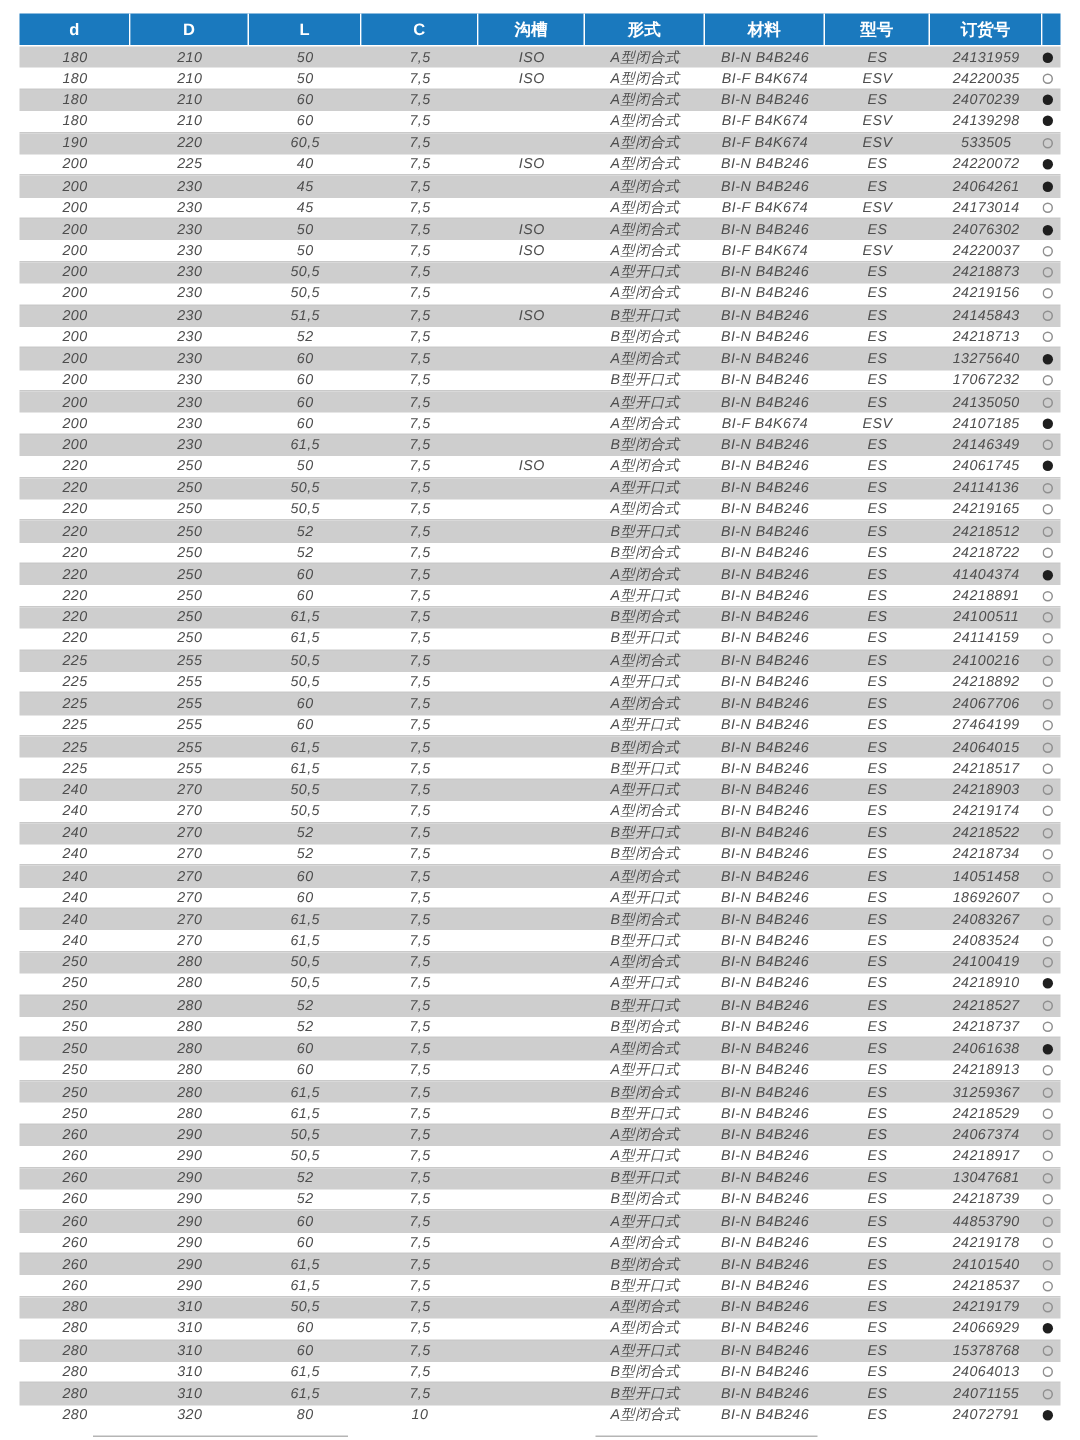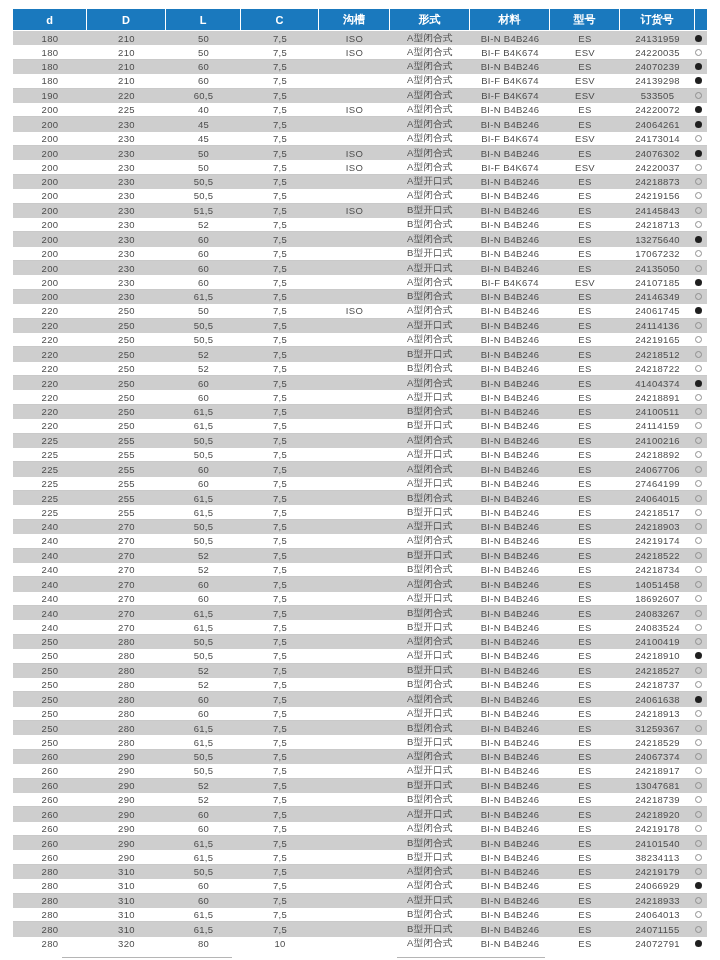--- a/index.html
+++ b/index.html
@@ -36,21 +36,21 @@
     font-size: 11px;
     font-weight: bold;
     background: #1a79be;
     border-right: 1px solid #ffffff;
     box-sizing: border-box;
     overflow: hidden;
     white-space: nowrap;
   }
   .th:last-child { border-right: none; }
   
-  .tbody { width: 694px; }
+  .tbody { width: 694px; font-style: italic; }
   .row {
     display: flex;
     height: 14.39px;
     box-sizing: border-box;
   }
   .row.striped { background: #cecece; }
   .row.plain   { border-bottom: 1px solid #c9c9c9; }
   .row.plain:last-child { border-bottom: none; }
   .cell {
     flex: none;
@@ -873,21 +873,21 @@
         </div>
         <div class="row striped">
           <div class="cell c0">260</div>
           <div class="cell c1">290</div>
           <div class="cell c2">60</div>
           <div class="cell c3">7,5</div>
           <div class="cell c4"></div>
           <div class="cell c5">A型开口式</div>
           <div class="cell c6">BI-N B4B246</div>
           <div class="cell c7">ES</div>
-          <div class="cell c8">24218920</div>
+          <div class="cell c8">44853790</div>
           <div class="cell c9">
             <span class="marker open"></span>
           </div>
         </div>
         <div class="row plain">
           <div class="cell c0">260</div>
           <div class="cell c1">290</div>
           <div class="cell c2">60</div>
           <div class="cell c3">7,5</div>
           <div class="cell c4"></div>
@@ -915,21 +915,21 @@
         </div>
         <div class="row plain">
           <div class="cell c0">260</div>
           <div class="cell c1">290</div>
           <div class="cell c2">61,5</div>
           <div class="cell c3">7,5</div>
           <div class="cell c4"></div>
           <div class="cell c5">B型开口式</div>
           <div class="cell c6">BI-N B4B246</div>
           <div class="cell c7">ES</div>
-          <div class="cell c8">38234113</div>
+          <div class="cell c8">24218537</div>
           <div class="cell c9">
             <span class="marker open"></span>
           </div>
         </div>
         <div class="row striped">
           <div class="cell c0">280</div>
           <div class="cell c1">310</div>
           <div class="cell c2">50,5</div>
           <div class="cell c3">7,5</div>
           <div class="cell c4"></div>
@@ -957,21 +957,21 @@
         </div>
         <div class="row striped">
           <div class="cell c0">280</div>
           <div class="cell c1">310</div>
           <div class="cell c2">60</div>
           <div class="cell c3">7,5</div>
           <div class="cell c4"></div>
           <div class="cell c5">A型开口式</div>
           <div class="cell c6">BI-N B4B246</div>
           <div class="cell c7">ES</div>
-          <div class="cell c8">24218933</div>
+          <div class="cell c8">15378768</div>
           <div class="cell c9">
             <span class="marker open"></span>
           </div>
         </div>
         <div class="row plain">
           <div class="cell c0">280</div>
           <div class="cell c1">310</div>
           <div class="cell c2">61,5</div>
           <div class="cell c3">7,5</div>
           <div class="cell c4"></div>

